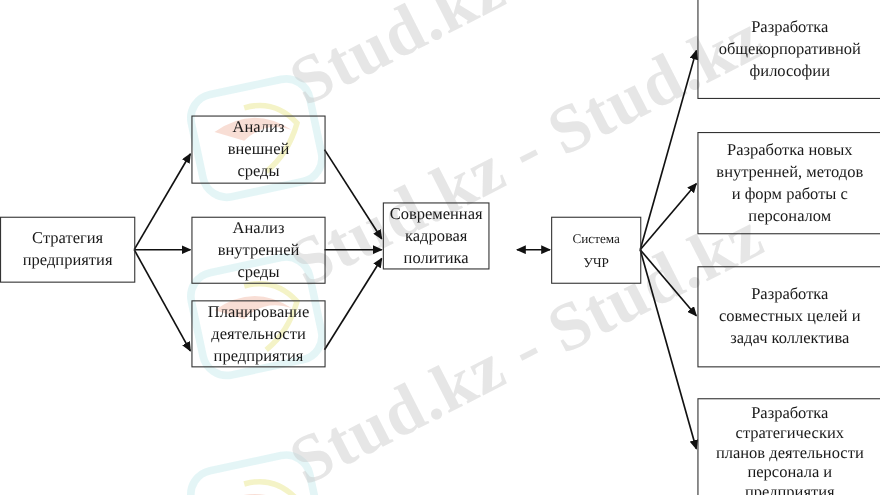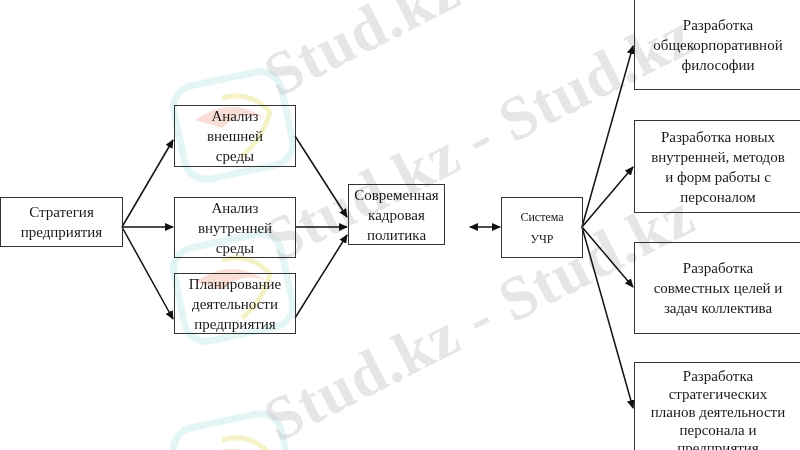--- a/index.html
+++ b/index.html
@@ -73,21 +73,21 @@
 
       <line x1="470" y1="227" x2="500" y2="227" marker-start="url(#ahs)" marker-end="url(#ah)"></line>
 
       <line x1="582" y1="227" x2="633" y2="46" marker-end="url(#ah)"></line>
       <line x1="582" y1="227" x2="633" y2="167" marker-end="url(#ah)"></line>
       <line x1="582" y1="227" x2="633" y2="287" marker-end="url(#ah)"></line>
       <line x1="582" y1="227" x2="633" y2="408" marker-end="url(#ah)"></line>
     </g>
   </svg>
 
-  <div class="node" style="left:0px; top:197px; width:123px; height:50px;">
+  <div class="node" style="left:0px; top:197px; width:123px; height:60px;">
     <span>Стратегия
 предприятия</span>
   </div>
 
   <div class="node" style="left:174px; top:105px; width:122px; height:62px;">
     <span>Анализ
 внешней
 среды</span>
   </div>
 

